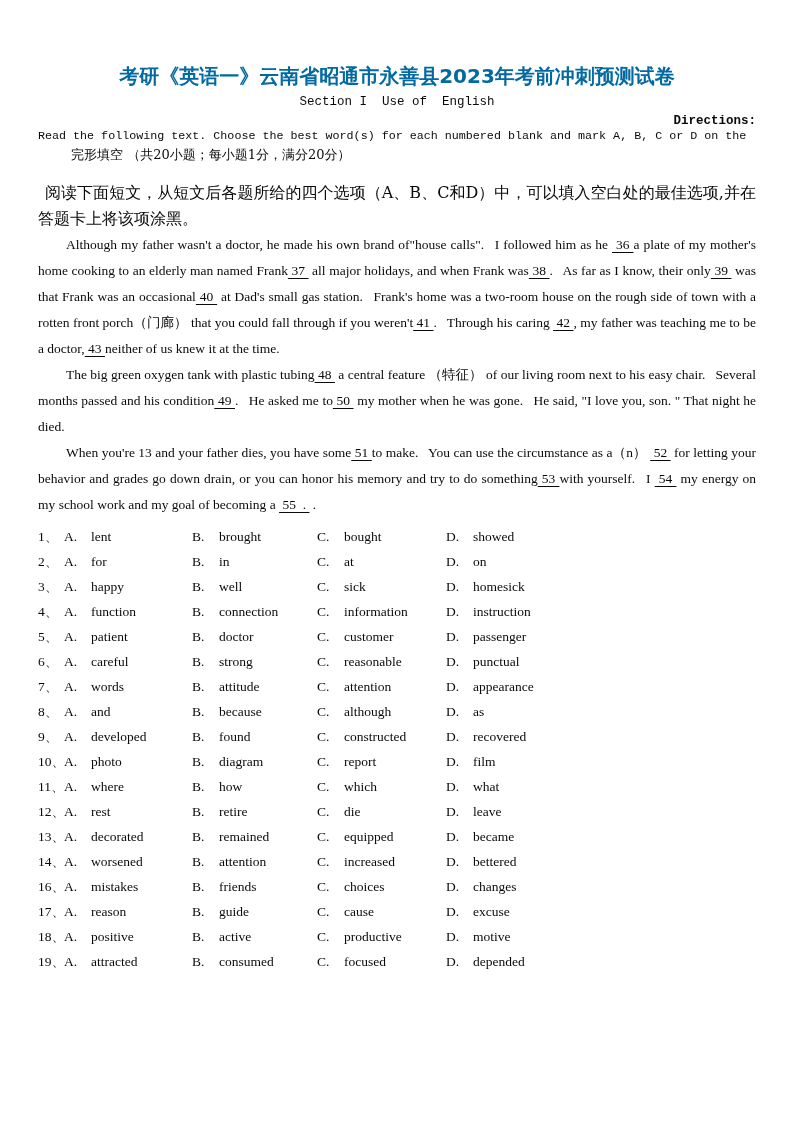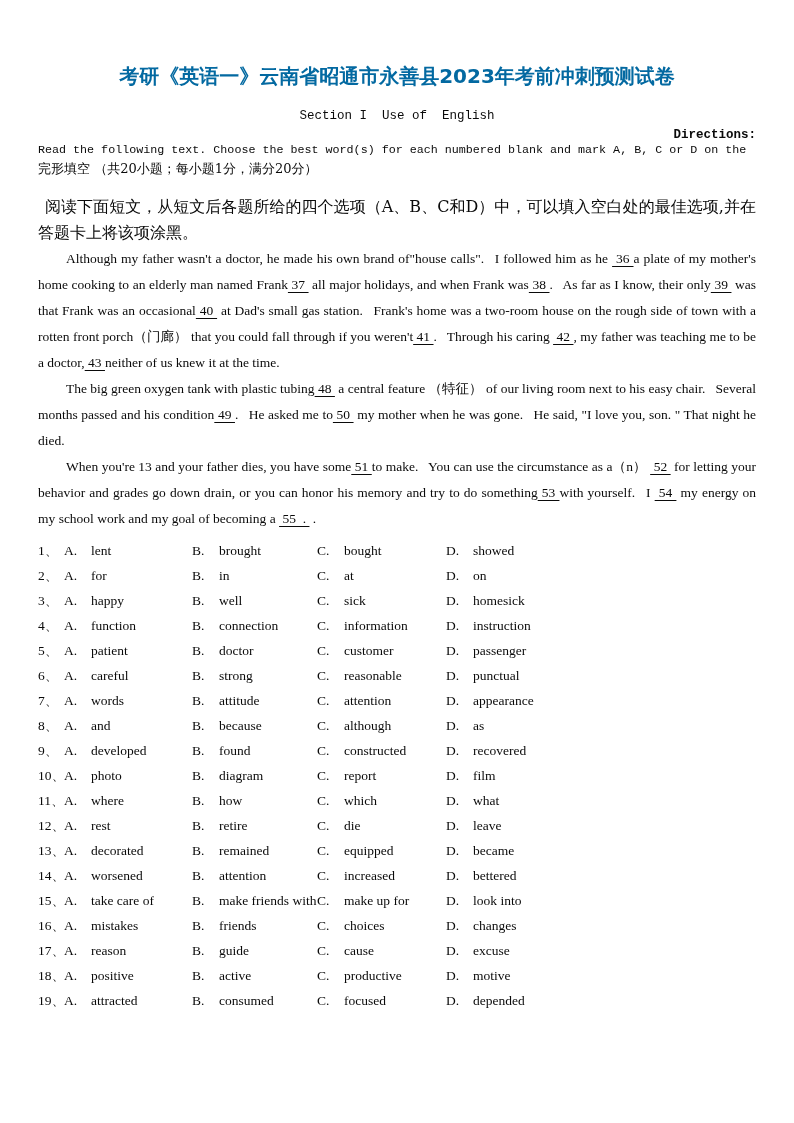--- a/index.html
+++ b/index.html
@@ -10,37 +10,37 @@
   }
   .page { padding: 64px 38px 0 38px; box-sizing: border-box; }
 
   .title {
     margin: 0; text-align: center;
     font-family: "DejaVu Sans", sans-serif;
     font-weight: 700; font-size: 20px; line-height: 24px;
     color: #0369a1;
   }
   .section-heading {
-    margin-top: 20px; text-align: center;
+    margin-top: 6px; text-align: center;
     font-family: "Liberation Mono", monospace;
     font-size: 12.5px; line-height: 17px; white-space: pre;
   }
   .directions-label {
     margin-top: 3px;
     font-family: "Liberation Mono", monospace;
     font-weight: 700; font-size: 12.5px; line-height: 15px; text-align: right;
   }
   .dir-line {
     font-family: "Liberation Mono", monospace;
     font-size: 11.7px; line-height: 15px; white-space: pre;
   }
   .cloze-note {
     margin-top: 2px;
     font-family: "DejaVu Serif", serif;
-    font-size: 13px; line-height: 18px;
+    font-size: 13px; line-height: 18px; margin-left: 33px;
   }
   .cn-instruction {
     margin-top: 16px;
     font-family: "DejaVu Serif", serif;
     font-size: 16px; line-height: 26px;
     text-indent: 7px; text-align: justify;
   }
   .passage p {
     margin: 0;
     font-family: "Liberation Serif", serif;
@@ -194,27 +194,20 @@
     </div>
 
     <div class="opt-row">
       <span class="q-num">14、</span>
       <span class="opt"><span class="letter">A.</span><span class="word">worsened</span></span>
       <span class="opt"><span class="letter">B.</span><span class="word">attention</span></span>
       <span class="opt"><span class="letter">C.</span><span class="word">increased</span></span>
       <span class="opt"><span class="letter">D.</span><span class="word">bettered</span></span>
     </div>
 
-    <div class="opt-row">
-      <span class="q-num">15、</span>
-      <span class="opt"><span class="letter">A.</span><span class="word">take care of</span></span>
-      <span class="opt"><span class="letter">B.</span><span class="word">make friends with</span></span>
-      <span class="opt"><span class="letter">C.</span><span class="word">make up for</span></span>
-      <span class="opt"><span class="letter">D.</span><span class="word">look into</span></span>
-    </div>
 
     <div class="opt-row">
       <span class="q-num">16、</span>
       <span class="opt"><span class="letter">A.</span><span class="word">mistakes</span></span>
       <span class="opt"><span class="letter">B.</span><span class="word">friends</span></span>
       <span class="opt"><span class="letter">C.</span><span class="word">choices</span></span>
       <span class="opt"><span class="letter">D.</span><span class="word">changes</span></span>
     </div>
 
     <div class="opt-row">

